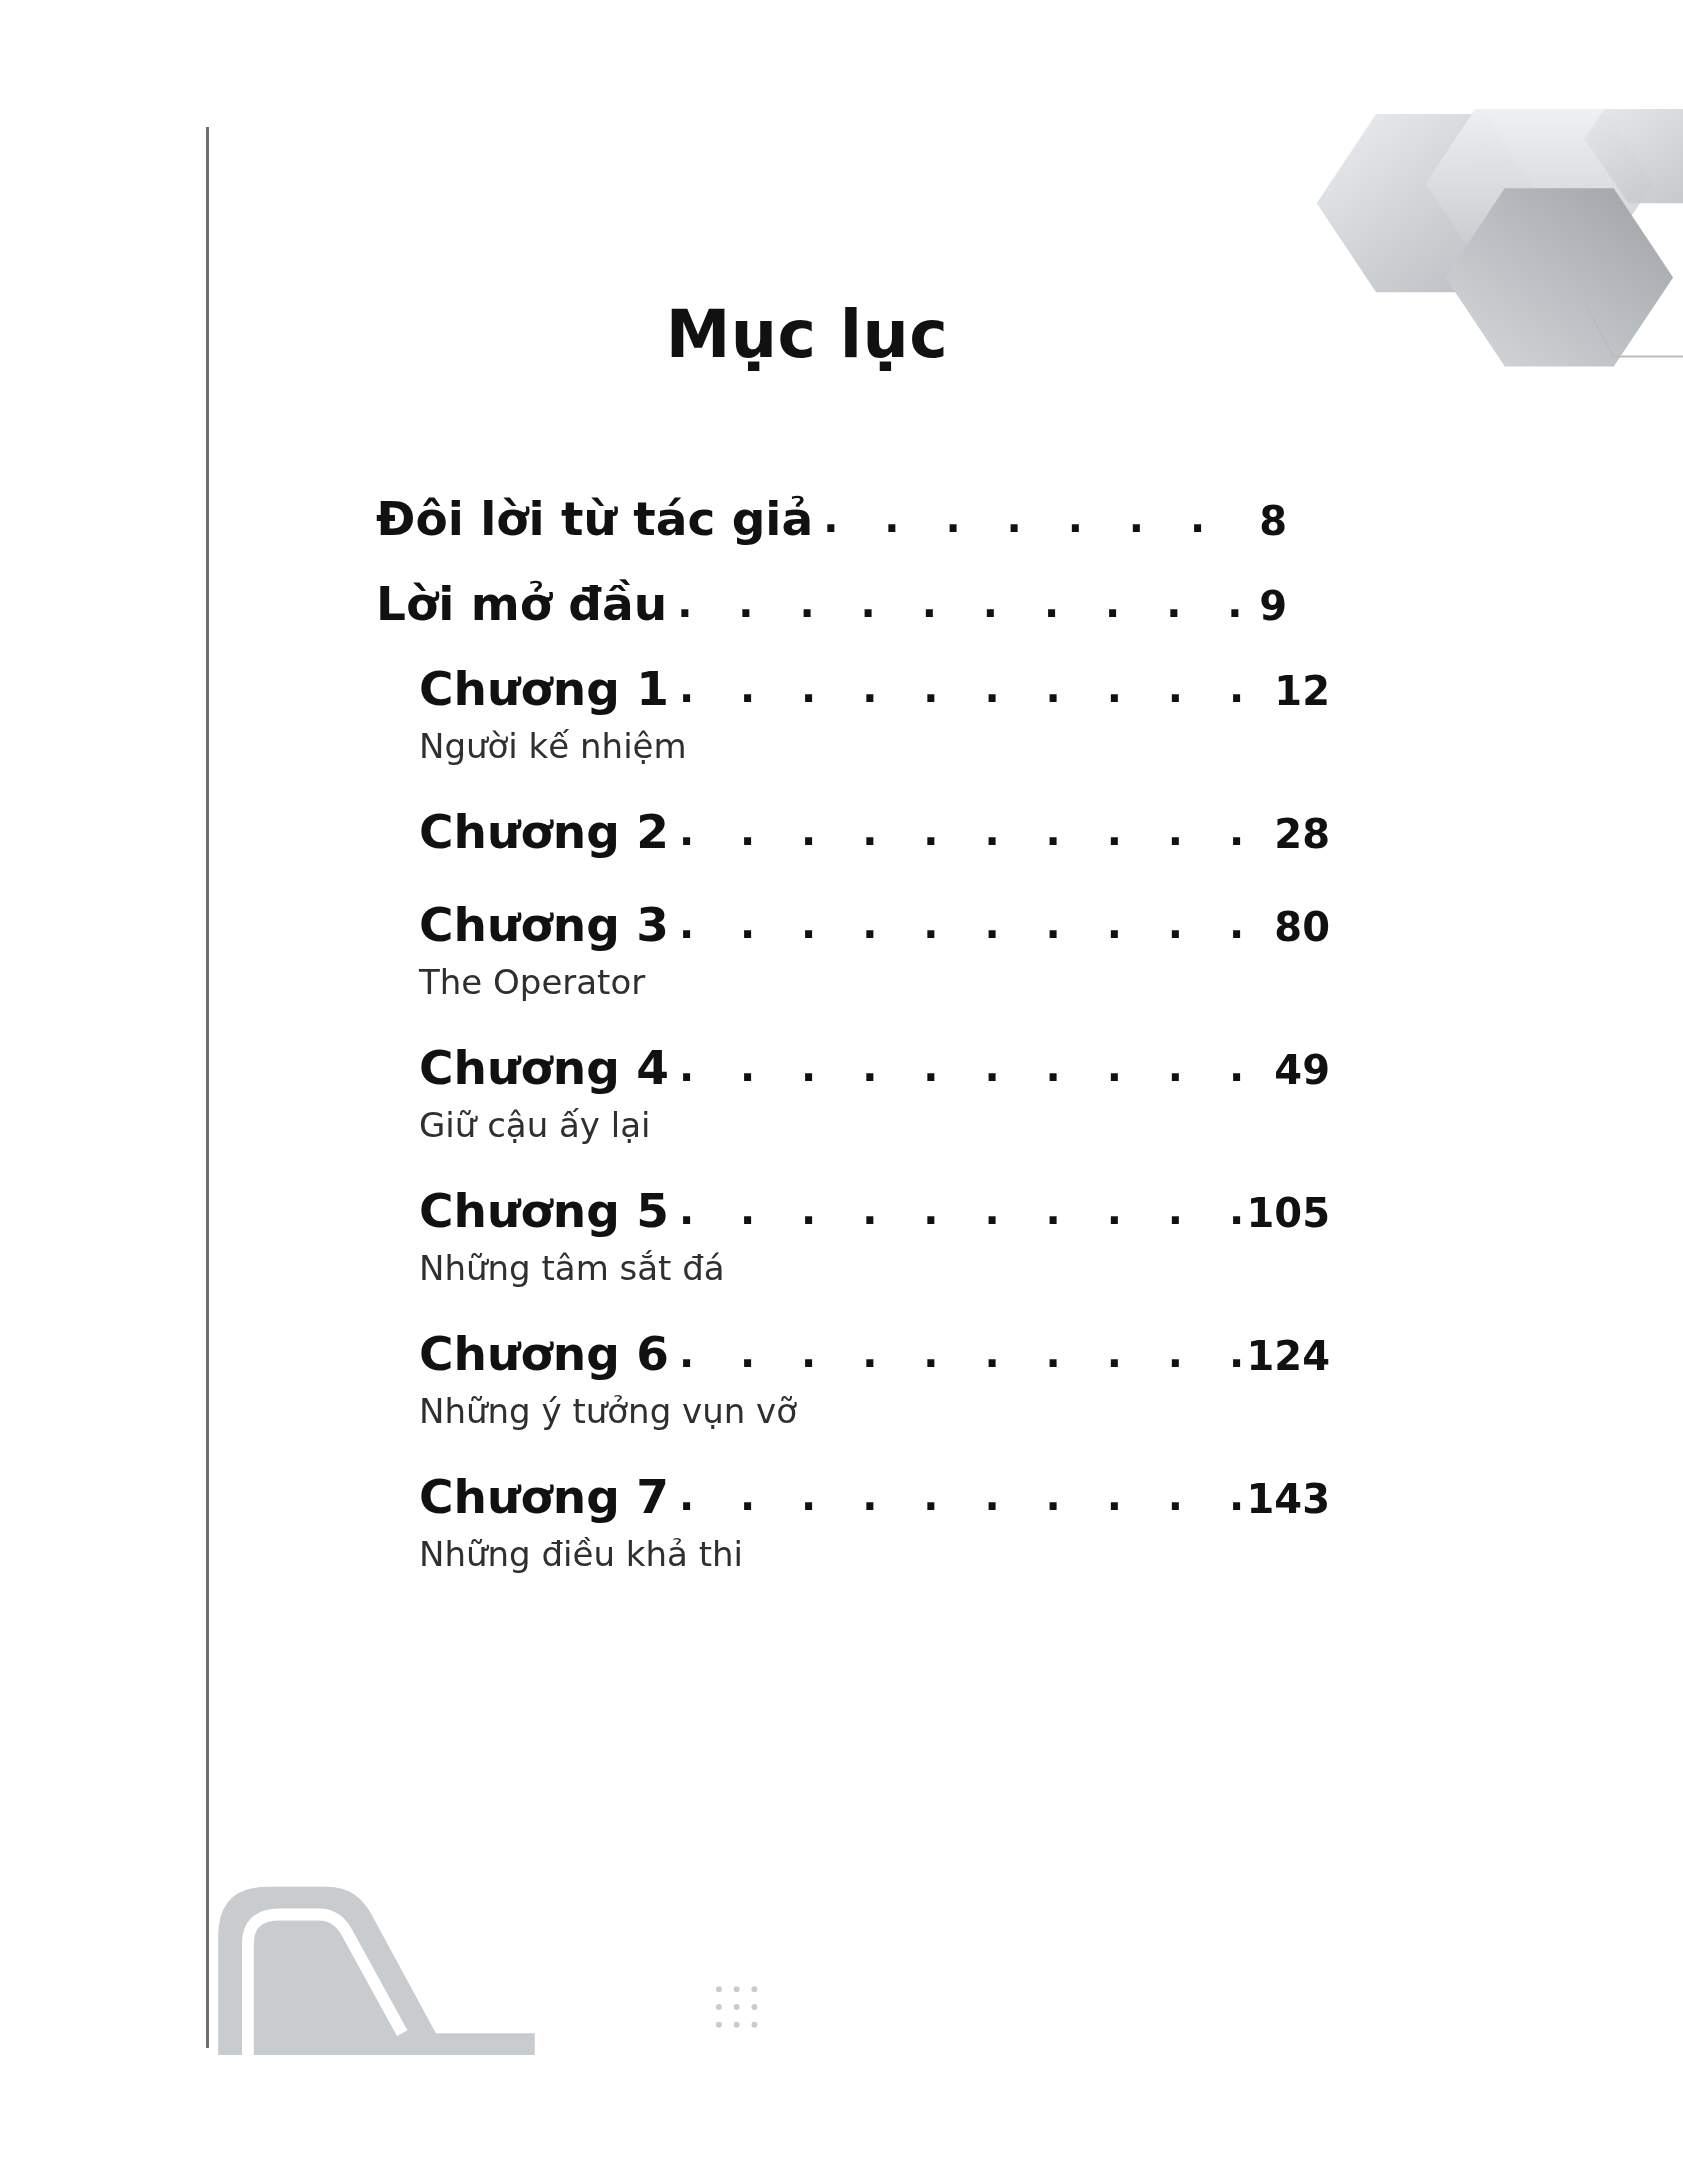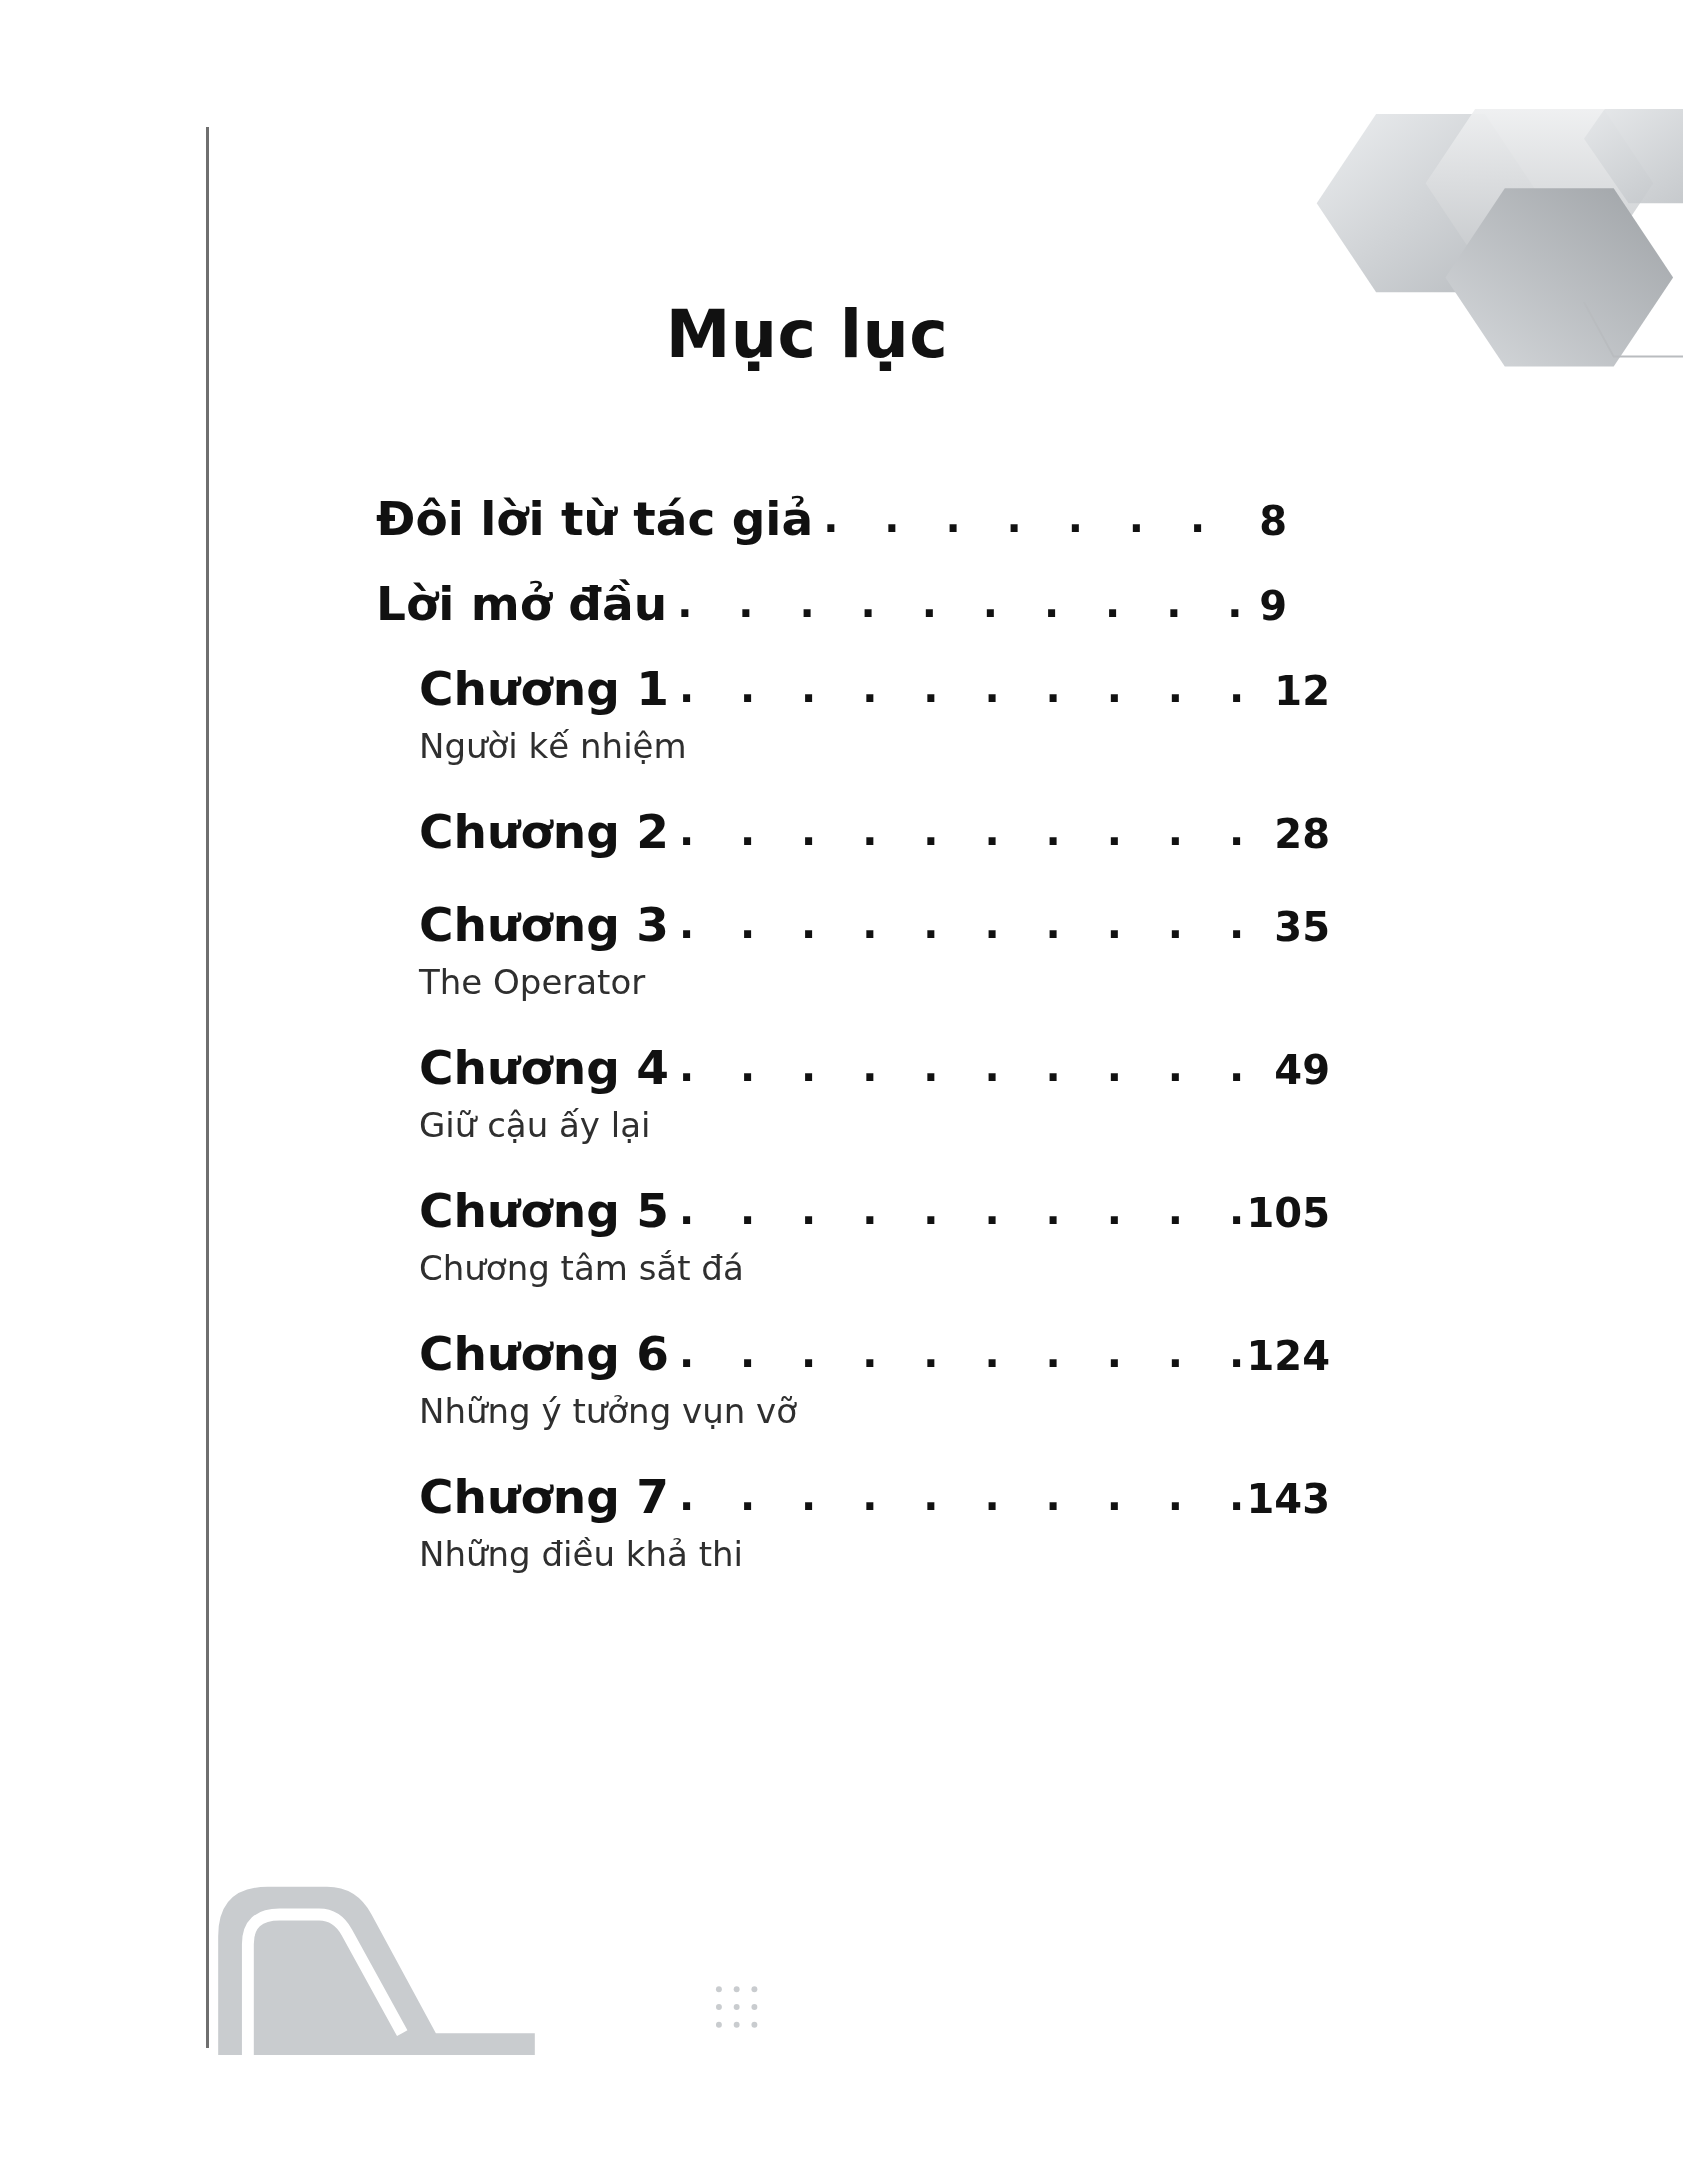--- a/index.html
+++ b/index.html
@@ -190,41 +190,41 @@
           <span class="toc-label">Chương 2</span>
           <span class="toc-dots">. . . . . . . . . . . . . . . . . . . . . . . . . . . . . . . . . . . . .</span>
           <span class="toc-page">28</span>
         </div>
       </div>
 
       <div class="toc-entry tight">
         <div class="toc-line">
           <span class="toc-label">Chương 3</span>
           <span class="toc-dots">. . . . . . . . . . . . . . . . . . . . . . . . . . . . . . . . . . . . .</span>
-          <span class="toc-page">35</span>
+          <span class="toc-page">80</span>
         </div>
         <div class="toc-sub">The Operator</div>
       </div>
 
       <div class="toc-entry tight">
         <div class="toc-line">
           <span class="toc-label">Chương 4</span>
           <span class="toc-dots">. . . . . . . . . . . . . . . . . . . . . . . . . . . . . . . . . . . . .</span>
           <span class="toc-page">49</span>
         </div>
         <div class="toc-sub">Giữ cậu ấy lại</div>
       </div>
 
       <div class="toc-entry tight">
         <div class="toc-line">
           <span class="toc-label">Chương 5</span>
           <span class="toc-dots">. . . . . . . . . . . . . . . . . . . . . . . . . . . . . . . . . . . . .</span>
           <span class="toc-page">105</span>
         </div>
-        <div class="toc-sub">Chương tâm sắt đá</div>
+        <div class="toc-sub">Những tâm sắt đá</div>
       </div>
 
       <div class="toc-entry tight">
         <div class="toc-line">
           <span class="toc-label">Chương 6</span>
           <span class="toc-dots">. . . . . . . . . . . . . . . . . . . . . . . . . . . . . . . . . . . . .</span>
           <span class="toc-page">124</span>
         </div>
         <div class="toc-sub">Những ý tưởng vụn vỡ</div>
       </div>

